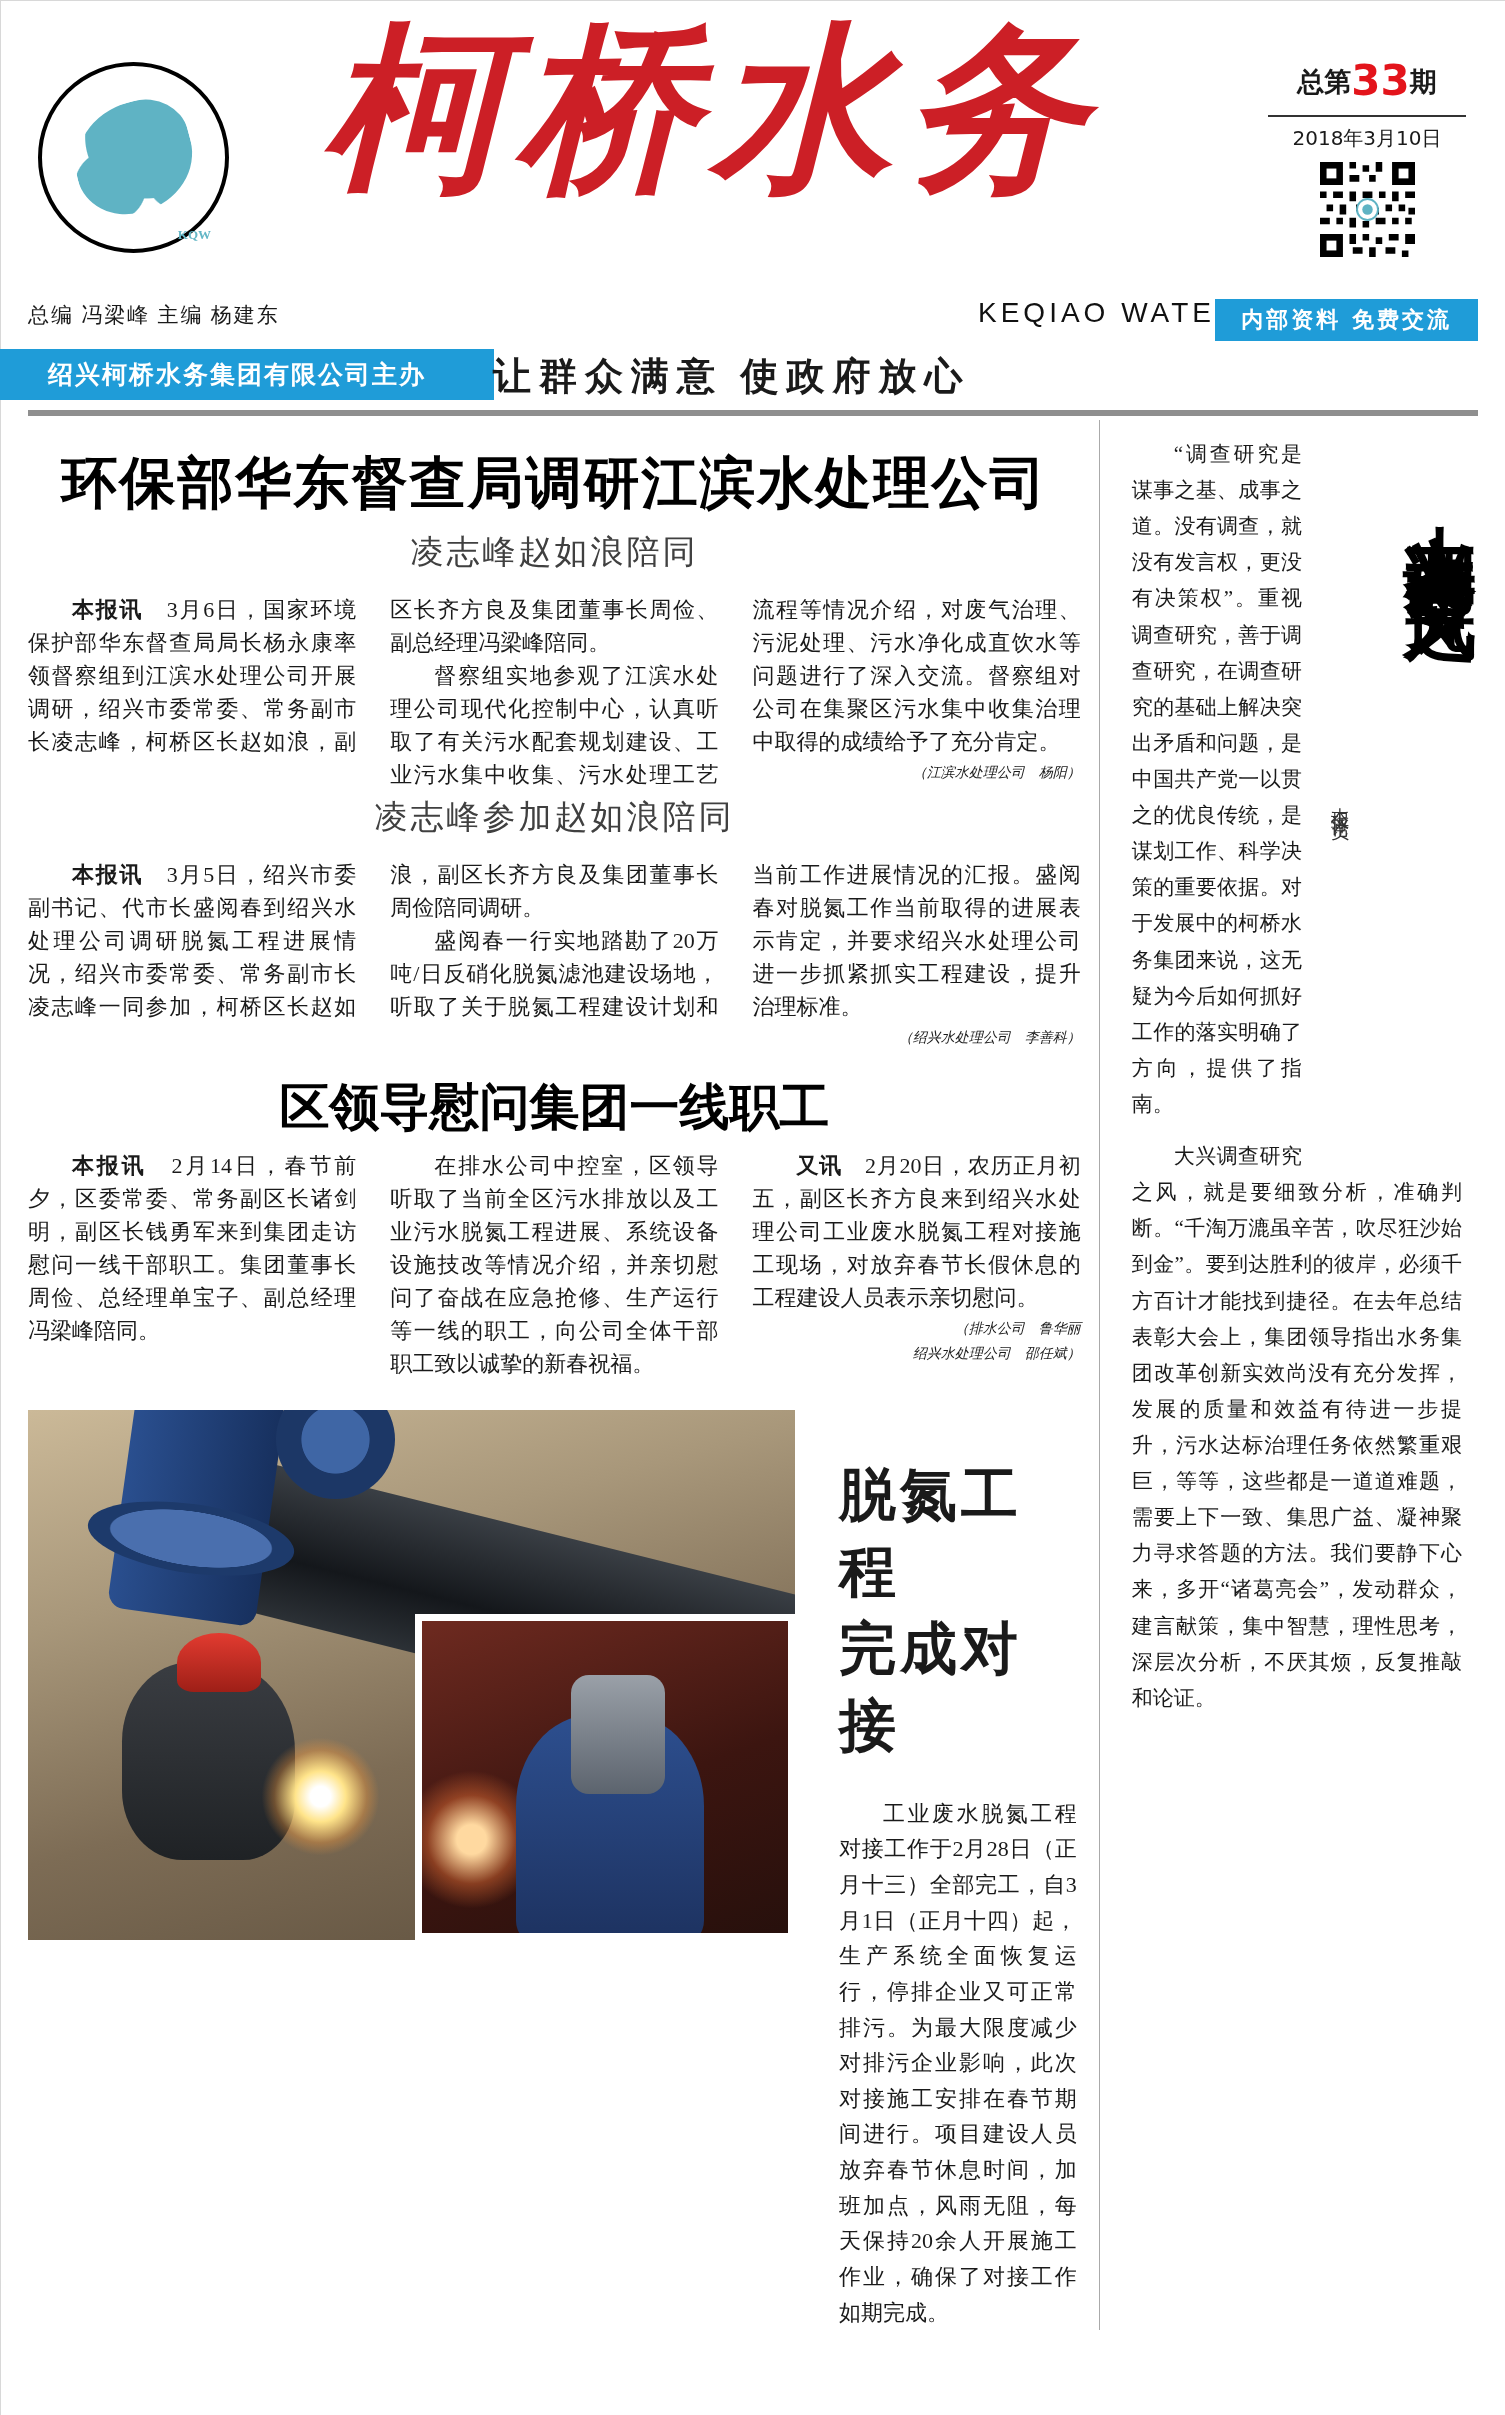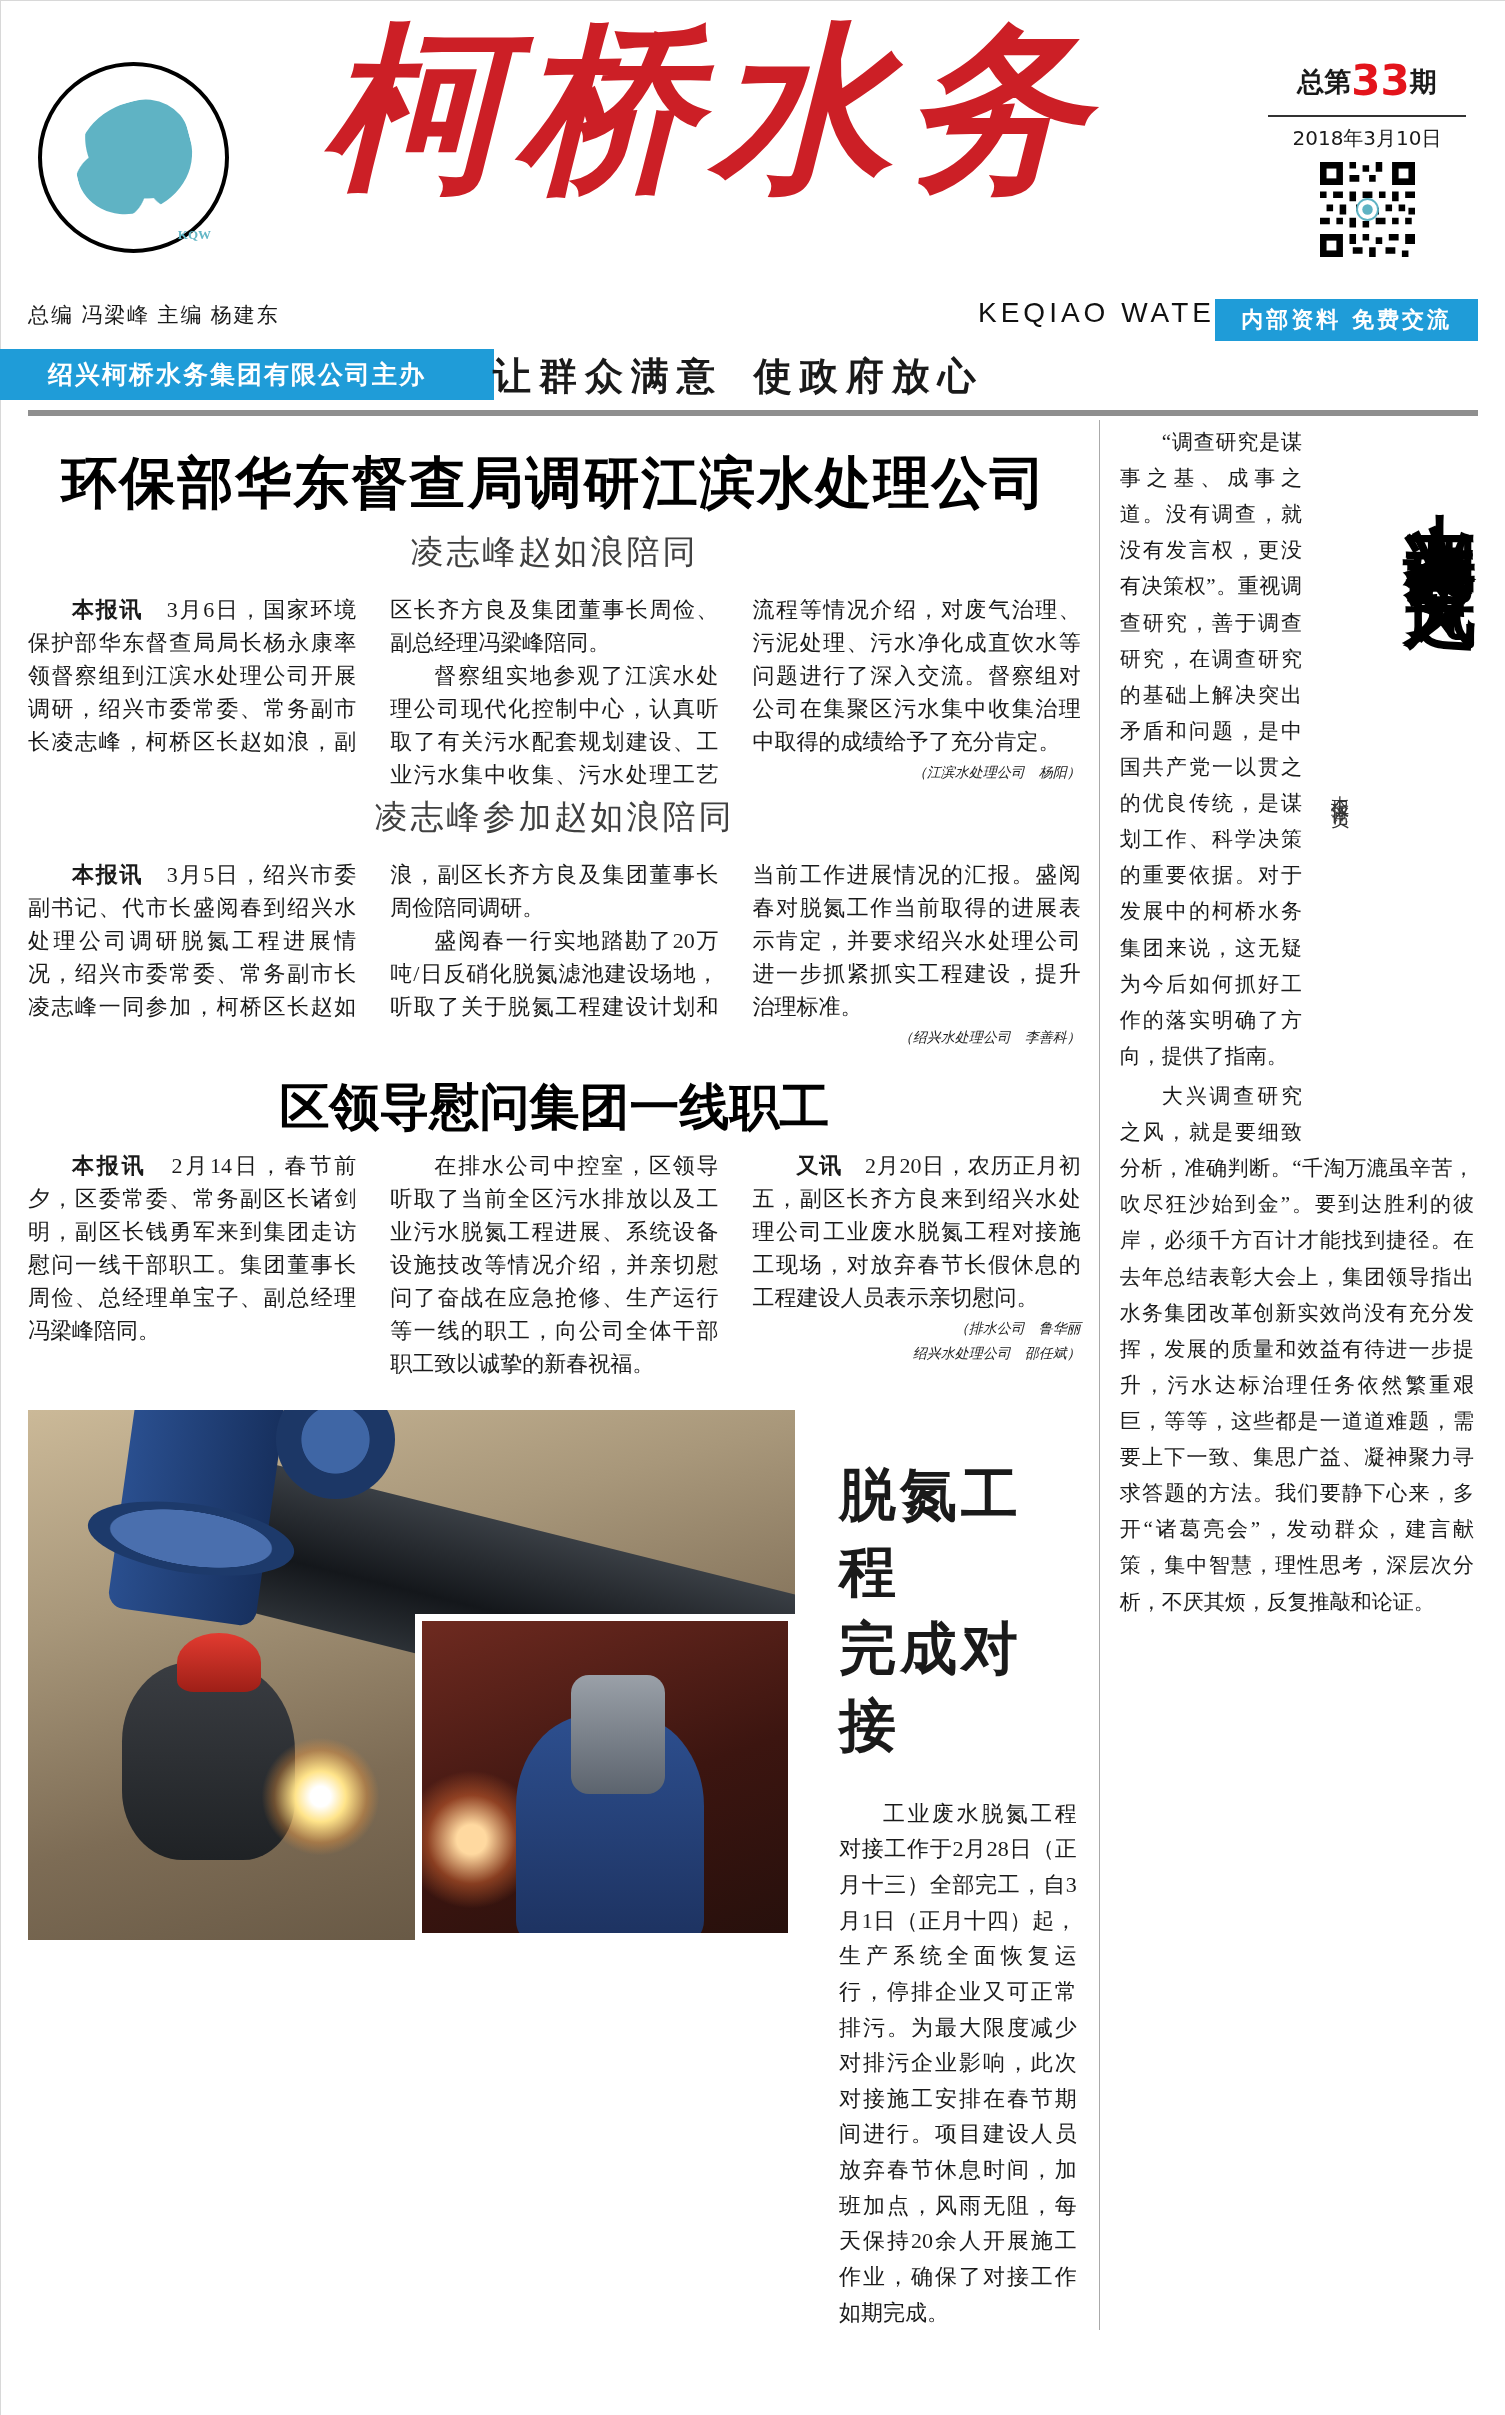--- a/index.html
+++ b/index.html
@@ -34,21 +34,21 @@
         font-family:"Liberation Sans","DejaVu Sans",sans-serif;color:#111;}
   .badge-blue{position:absolute;right:0;top:2px;background:#1f9cd8;color:#fff;
         font-size:22px;font-weight:bold;padding:6px 26px;letter-spacing:3px;
         font-family:"DejaVu Sans","Liberation Sans",sans-serif;}
 
   .slogan-row{position:relative;height:55px;margin-top:8px;}
   .org-bar{position:absolute;left:-28px;top:4px;background:#1f9cd8;color:#fff;width:446px;
         font-size:25px;font-weight:bold;padding:9px 0 9px 48px;letter-spacing:2px;
         font-family:"DejaVu Sans","Liberation Sans",sans-serif;}
   .slogan{position:absolute;left:465px;top:6px;font-size:38px;font-weight:bold;letter-spacing:8px;
-        font-family:Liberation Mono, monospace;}
+        font-family:Liberation Serif, serif;}
   .rule-thick{border-top:6px solid #8f8f8f;margin-top:10px;}
 
   
   .main{display:flex;margin-top:4px;}
   .col-left{width:1064px;padding-right:18px;}
   .vsep{width:1px;background:#aaa;}
   .col-right{width:366px;padding-left:16px;}
 
   h1.head{font-family:"DejaVu Sans","Liberation Sans",sans-serif;font-weight:bold;
         text-align:center;margin:26px 0 8px;color:#000;}
@@ -88,21 +88,21 @@
   .glow{position:absolute;left:-20px;top:149px;width:139px;height:139px;border-radius:50%;
       background:radial-gradient(circle,#ffd9a0 0 15%,#ff7c3a66 45%,transparent 70%);}
   .photo-txt{padding:46px 4px 0 44px;}
   .photo-txt h2{font-family:"DejaVu Sans","Liberation Sans",sans-serif;font-size:57px;
       text-align:left;margin:0 0 32px;line-height:1.35;letter-spacing:4px;}
   .photo-txt .ptext{font-size:22px;line-height:1.62;text-align:justify;}
   .photo-txt .ptext p{margin:0;text-indent:2em;}
 
   
   .editorial{font-size:21px;line-height:1.72;text-align:justify;}
-  .editorial p{margin:4px;text-indent:2em;}
+  .editorial p{margin:16px;text-indent:2em;}
   .vt-float{float:right;width:156px;height:683px;margin:30px 0 10px 20px;position:relative;}
   .vt-title{position:absolute;right:0;top:0;writing-mode:vertical-rl;text-orientation:upright;
       font-family:"DejaVu Sans","Liberation Sans",sans-serif;font-weight:bold;font-size:73px;
       letter-spacing:10px;line-height:1;color:#000;}
   .vt-attr{position:absolute;left:2px;top:327px;writing-mode:vertical-rl;text-orientation:upright;
       font-size:18px;color:#333;letter-spacing:4px;}
 </style>
 </head>
 <body>
 

